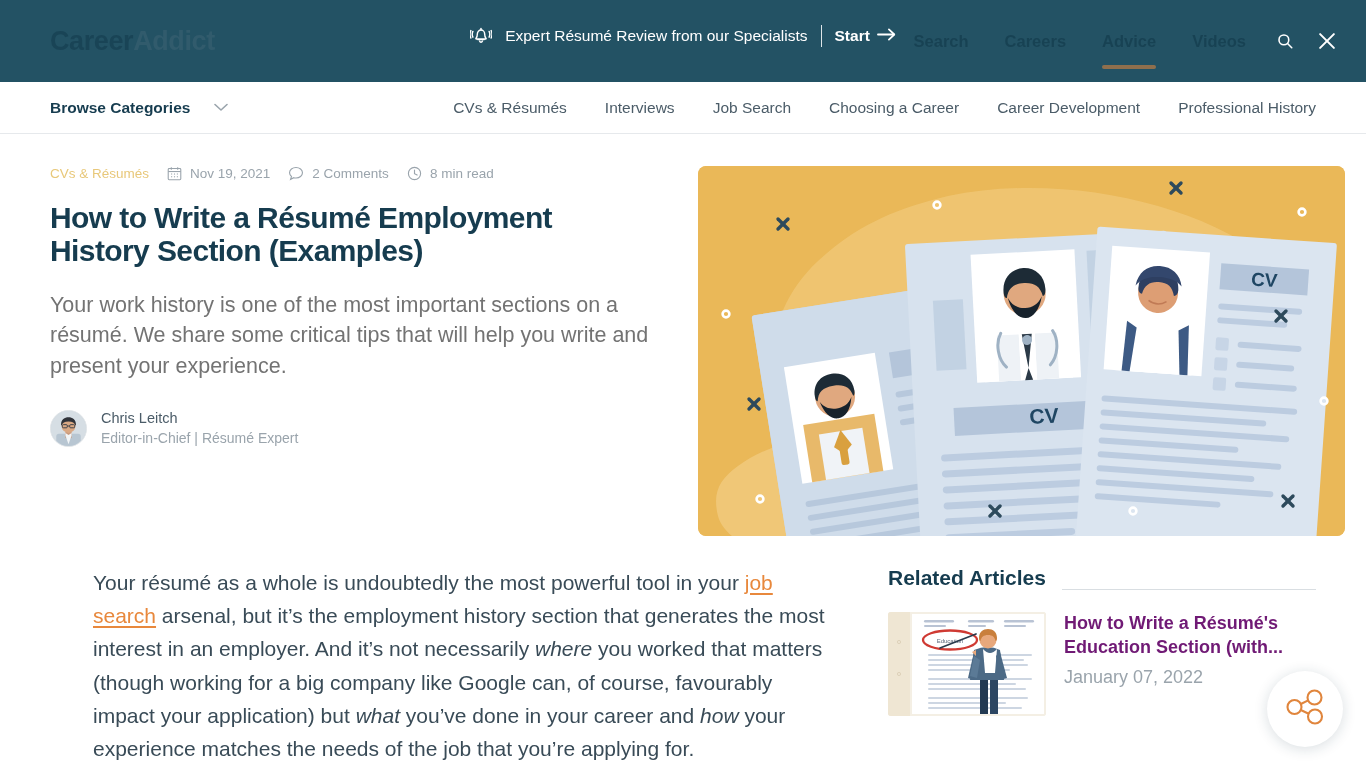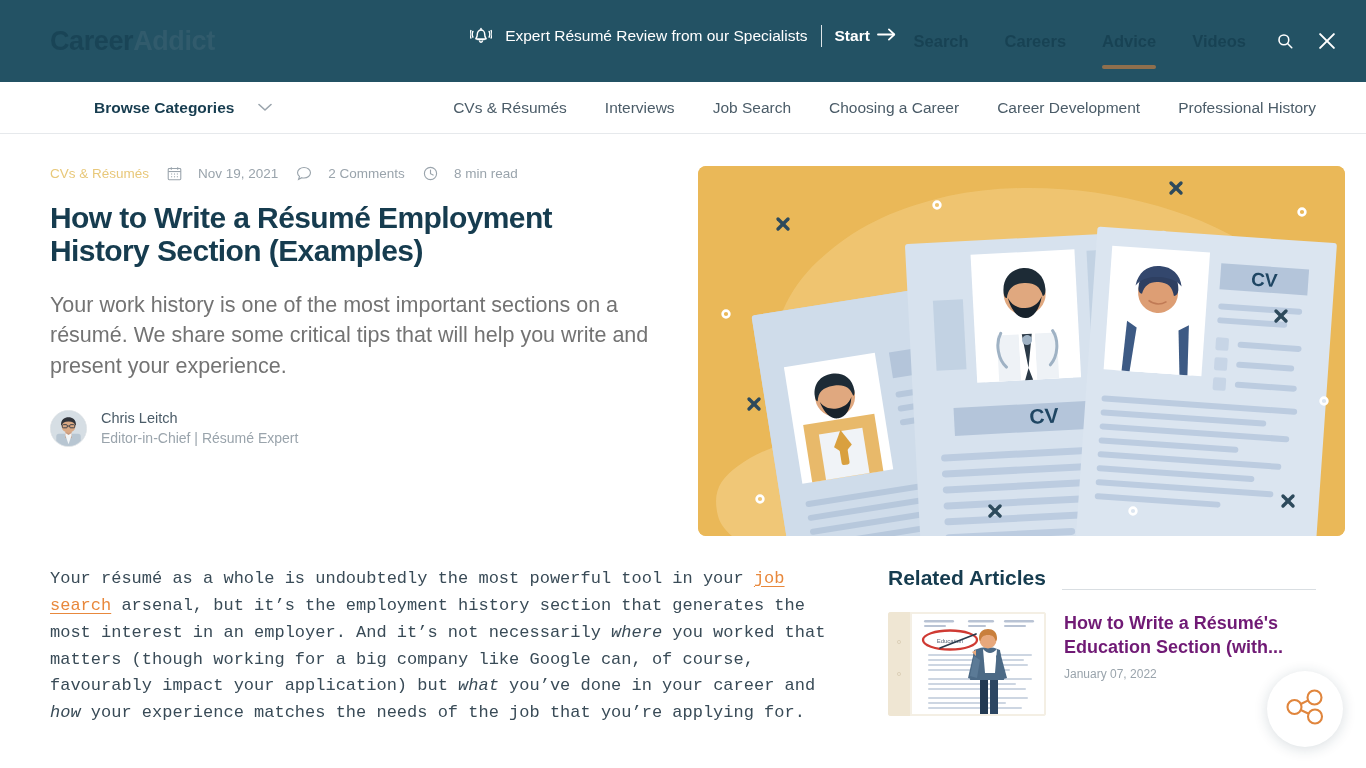--- a/index.html
+++ b/index.html
@@ -116,21 +116,20 @@
   }
   .browse {
     display: flex;
     align-items: center;
     gap: 24px;
     color: #163c4f;
     font-size: 15.5px;
     font-weight: 700;
     cursor: pointer;
     white-space: nowrap;
-    margin-left: 44px;
   }
   .catlinks {
     margin-left: auto;
     display: flex;
     align-items: center;
     gap: 38px;
   }
   .catlinks a {
     color: #4b5c68;
     font-size: 15.5px;
@@ -155,21 +154,21 @@
   }
   .meta-cat {
     color: #e8c87a;
     font-size: 13.5px;
     text-decoration: none;
     white-space: nowrap;
   }
   .meta-item {
     display: flex;
     align-items: center;
-    gap: 16px;
+    gap: 8px;
     color: #9aa4ac;
     font-size: 13.5px;
     white-space: nowrap;
   }
   .meta-item svg { display: block; }
 
   h1.title {
     color: #163c4f;
     font-size: 30px;
     line-height: 1.11;
@@ -221,23 +220,24 @@
 
   
   .below {
     display: flex;
     padding: 30px 50px 0 50px;
     gap: 48px;
   }
   .body-col { width: 790px; flex: none; }
   .body-col p {
     color: #394b57;
-    font-size: 17px;
+    font-size: 21px;
     line-height: 1.58;
-    font-family: Liberation Mono, monospace;
+    font-family: Liberation Sans, sans-serif;
+    margin-left: 43px;
   }
   .body-col p em { font-style: italic; }
   .body-col a.inline {
     color: #e8883c;
     text-decoration: underline;
     text-underline-offset: 3px;
   }
 
   .side-col { flex: 1; }
   .side-head {
@@ -265,21 +265,21 @@
   .rel-title {
     color: #701a75;
     font-size: 18px;
     font-weight: 700;
     line-height: 1.33;
     text-decoration: none;
     display: block;
   }
   .rel-date {
     color: #9aa4ac;
-    font-size: 12px;
+    font-size: 18px;
     margin-top: 7px;
   }
 
   
   .fab {
     position: fixed;
     right: 23px; bottom: 21px;
     width: 76px; height: 76px;
     border-radius: 50%;
     background: #ffffff;

